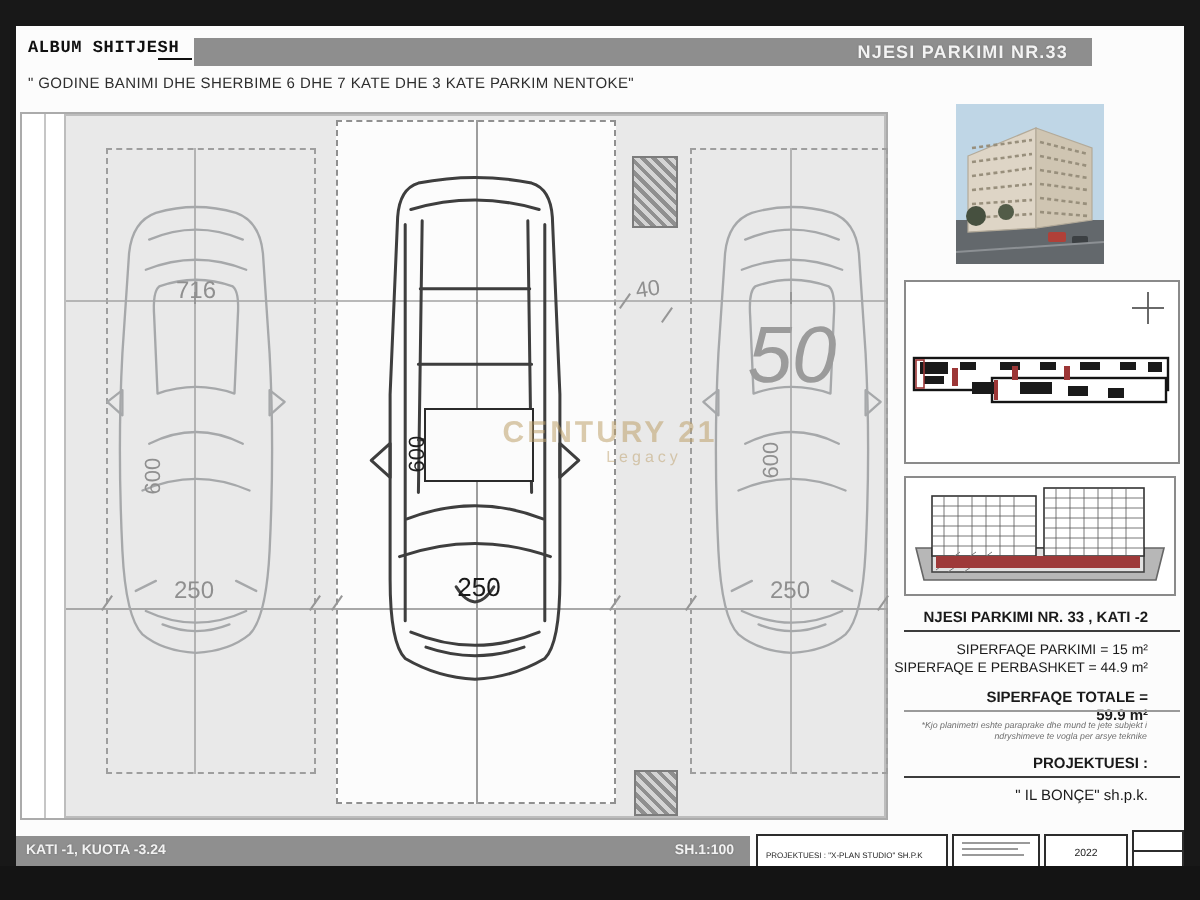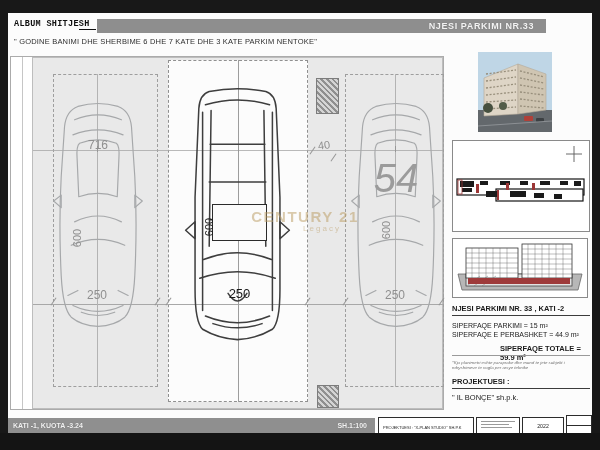--- a/index.html
+++ b/index.html
@@ -27,21 +27,21 @@
   .dim{color:#8f8f8f;font-size:12px;text-align:center;}
   .vlabel{width:40px;height:12px;text-align:center;transform:rotate(-90deg);
           font-size:11px;line-height:12px;color:#8f8f8f;}
   .stallnum{text-align:center;font-size:40px;color:#9b9b9b;line-height:1;}
   .hatch{background:repeating-linear-gradient(45deg,#d4d4d4 0 2px,#8f8f8f 2px 4px);border:1px solid #7c7c7c;}
   .wm{color:rgba(190,160,105,.55);font-weight:bold;font-size:15px;letter-spacing:1.5px;text-align:center;}
   .wm-sub{font-size:8px;font-weight:normal;letter-spacing:2px;padding-left:34px;margin-top:-1px;
           color:rgba(190,160,105,.5);}
   
   .sbox{background:#fff;border:1px solid #8a8a8a;}
-  .sb-t{left:452px;width:138px;color:#1a1a1a;}
+  .sb-t{left:436px;width:138px;color:#1a1a1a;text-align:right;}
   .hline{height:1px;background:#3c3c3c;}
   .tiny-scale{font-size:8px;transform:scale(.55);transform-origin:left top;color:#6f6f6f;
               font-style:italic;width:250px;line-height:1.25;}
   
   .gray-bar{left:8px;top:418px;width:367px;height:15px;background:#8f8f8f;}
   .gb-text{color:#f2f2f2;font-size:7px;font-weight:bold;line-height:15px;text-shadow:0 0 1px #6a6a6a;}
   .tb{border:1px solid #2c2c2c;background:#fff;}
   .tb-tiny{font-size:8px;transform:scale(.5);transform-origin:left center;white-space:nowrap;color:#222;}
   .fineline{height:1px;background:#9a9a9a;}
 </style>
@@ -126,21 +126,21 @@
     </svg>
 
   <div class="abs dim" style="left:70px;top:138px;width:56px;">716</div>
   <div class="abs vlabel" style="left:57px;top:232px;">600</div>
   <div class="abs dim" style="left:72px;top:288px;width:50px;">250</div>
 
   <div class="abs" style="left:212px;top:204px;width:55px;height:37px;border:1.5px solid #2b2b2b;background:#fbfbfb;"></div>
   <div class="abs vlabel" style="left:189px;top:221px;color:#1d1d1d;">600</div>
   <div class="abs dim" style="left:212px;top:286px;width:55px;font-size:13px;color:#1a1a1a;">250</div>
 
-  <div class="abs stallnum" style="left:358px;top:158px;width:76px;font-style:italic;">54</div>
+  <div class="abs stallnum" style="left:358px;top:158px;width:76px;font-style:italic;">50</div>
   <div class="abs vlabel" style="left:366px;top:224px;">600</div>
   <div class="abs dim" style="left:370px;top:288px;width:50px;">250</div>
 
   <div class="abs dim" style="left:312px;top:139px;width:24px;font-size:11px;transform:rotate(-8deg);">40</div>
 
   <div class="abs hatch" style="left:316px;top:78px;width:23px;height:36px;"></div>
   <div class="abs hatch" style="left:317px;top:385px;width:22px;height:23px;"></div>
 
   <div class="abs wm" style="left:240px;top:208px;width:130px;">
     <div>CENTURY 21</div>

